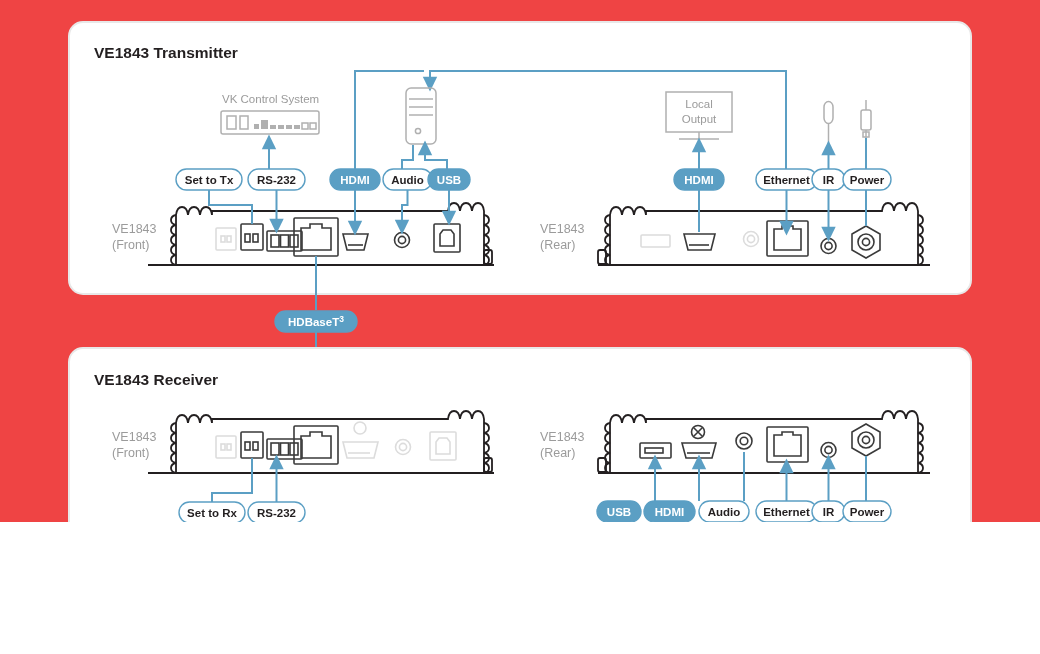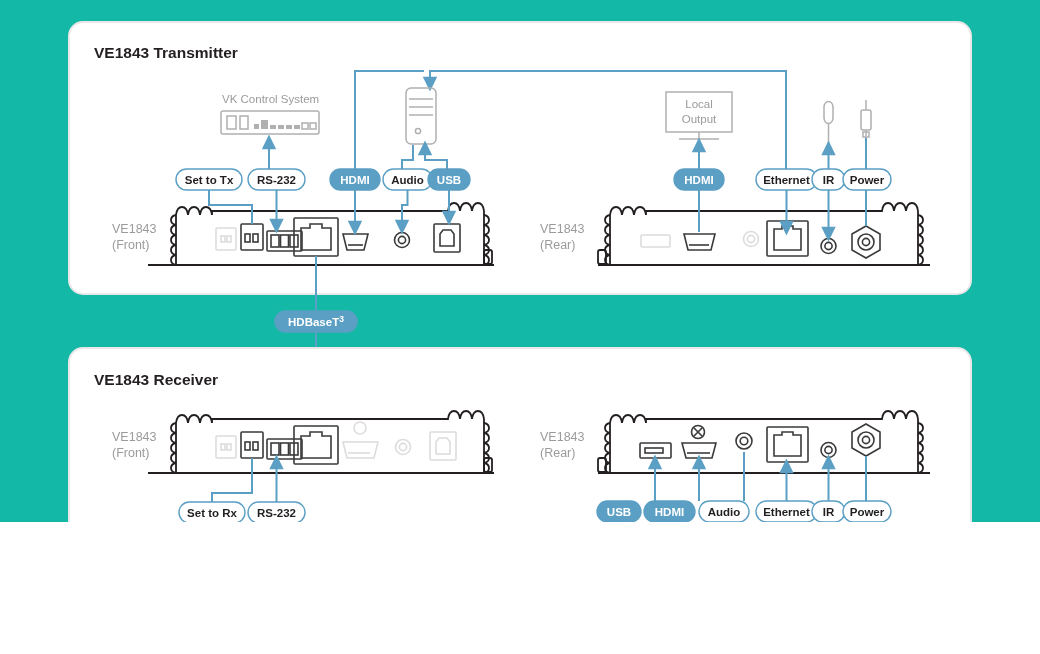--- a/index.html
+++ b/index.html
@@ -1,17 +1,17 @@
 <!DOCTYPE html>
 <html><head>
 <meta charset="utf-8">
 <style>
   html,body{margin:0;padding:0;background:#ffffff;}
   body{font-family:"Liberation Sans","DejaVu Sans",sans-serif;}
-  #stage{position:relative;width:1040px;height:522px;background:#14b8a6;overflow:hidden;}
+  #stage{position:relative;width:1040px;height:522px;background:#ef4444;overflow:hidden;}
   svg{display:block;}
   .panel-card{fill:#ffffff;stroke:#e8e8e8;stroke-width:2;}
   .sec-title{font-size:15.5px;font-weight:bold;fill:#231f20;font-family:"Liberation Sans",sans-serif;}
   .dev-caption{font-size:12.5px;fill:#9b9b9b;font-family:"Liberation Sans",sans-serif;}
   .periph-caption{font-size:11.5px;fill:#9b9b9b;font-family:"Liberation Sans",sans-serif;}
   .pill-fill{fill:#5b9fc4;stroke:#5b9fc4;stroke-width:1.4;}
   .pill-out{fill:#ffffff;stroke:#5b9fc4;stroke-width:1.4;}
   .pill-txt-l{font-size:11.5px;font-weight:bold;fill:#ffffff;font-family:"Liberation Sans",sans-serif;}
   .pill-txt-d{font-size:11.5px;font-weight:bold;fill:#231f20;font-family:"Liberation Sans",sans-serif;}
   .wire{stroke:#5b9fc4;stroke-width:2;fill:none;}

